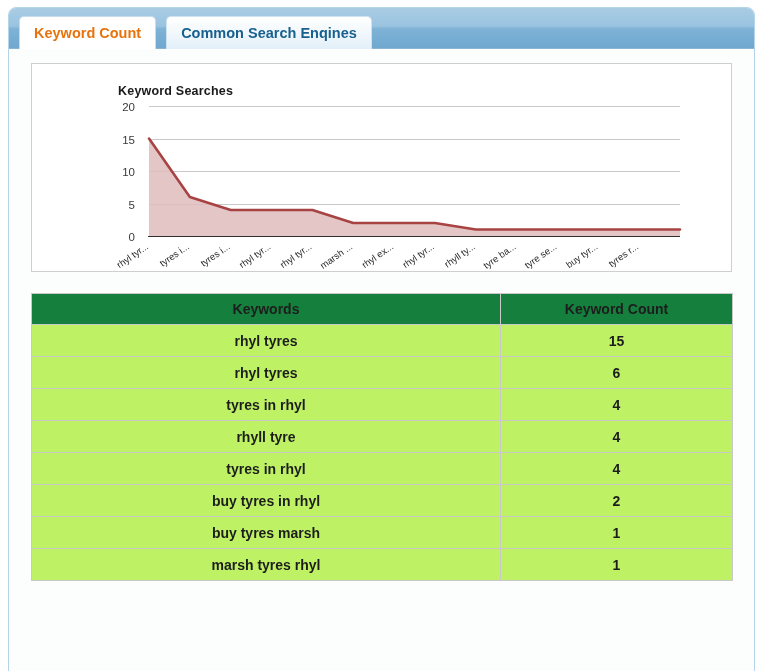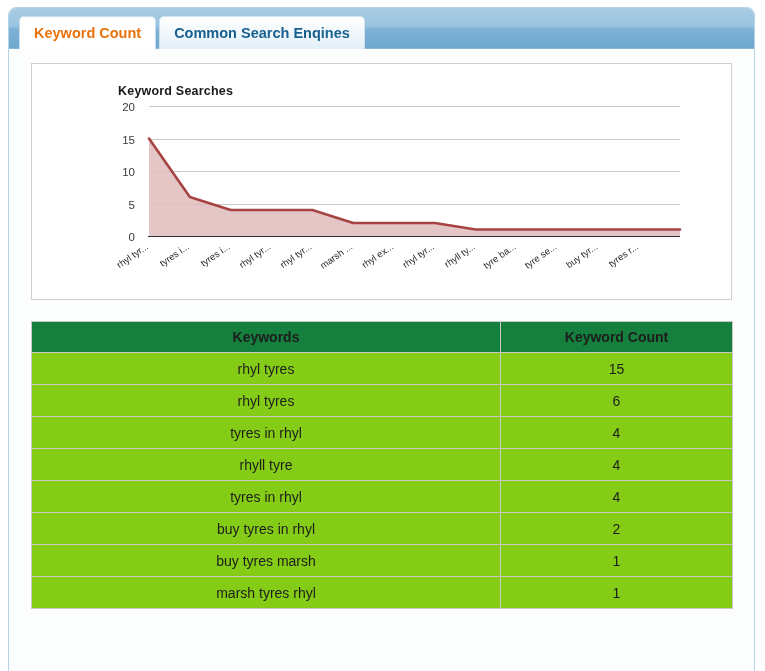--- a/index.html
+++ b/index.html
@@ -67,35 +67,35 @@
     background: #ffffff;
     color: #e8730c;
     border: 1px solid #c8dcec;
     border-bottom: none;
   }
   .tab.inactive {
     background: linear-gradient(to bottom, #ffffff 0%, #eef6fb 60%, #e2eff8 100%);
     color: #17608f;
     border: 1px solid #cfe2f0;
     border-bottom: none;
-    margin-left: 3px;
+    margin-left: 10px;
   }
 
   
   #content {
     background: #fcfdfd;
     padding: 0;
   }
 
   
   #chart-panel {
     margin: 14px 22px 0 22px;
     background: #ffffff;
     border: 1px solid #cfcfcf;
-    height: 237px;
+    height: 209px;
     position: relative;
     box-sizing: border-box;
   }
   #chart-title {
     position: absolute;
     left: 86px;
     top: 20px;
     font-size: 12.5px;
     font-weight: bold;
     color: #1a1a1a;
@@ -145,22 +145,22 @@
     padding: 0 4px;
     overflow: hidden;
     white-space: nowrap;
   }
   #data-table th {
     background: #15803d;
     font-weight: bold;
     height: 30px;
   }
   #data-table td {
-    background: #84cc16;
-    font-weight: normal;
+    background: #bef264;
+    font-weight: bold;
   }
   #data-table col.c-keyword { width: 469px; }
   #data-table col.c-count   { width: 232px; }
 </style>
 </head>
 <body>
 
 <div id="app-root">
 
   <div id="tabbar">

